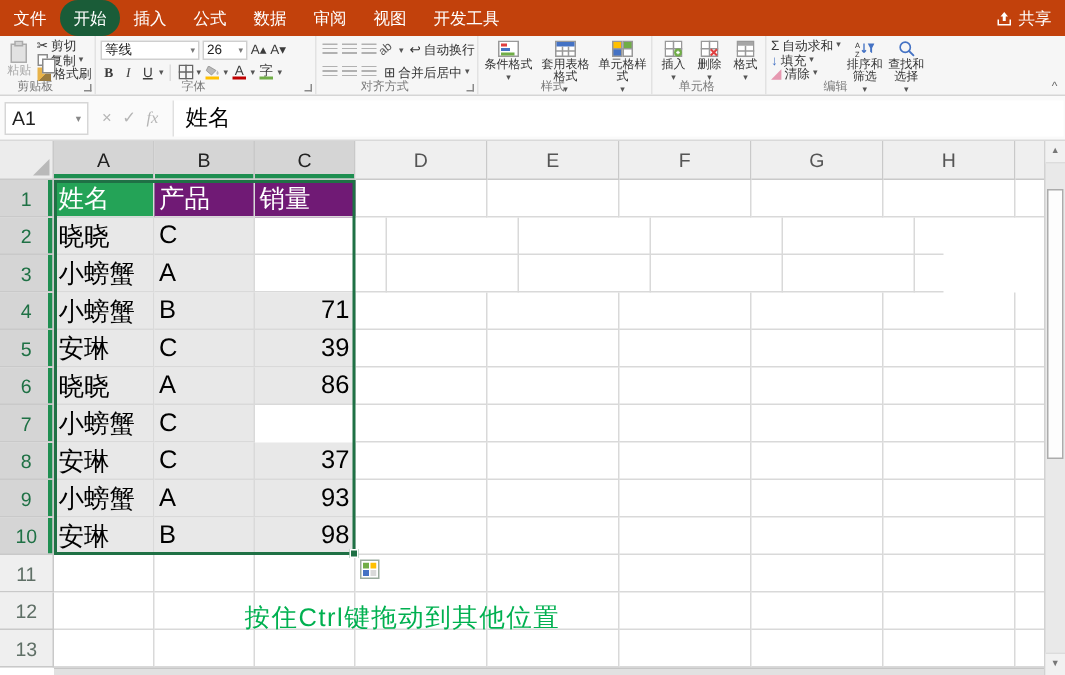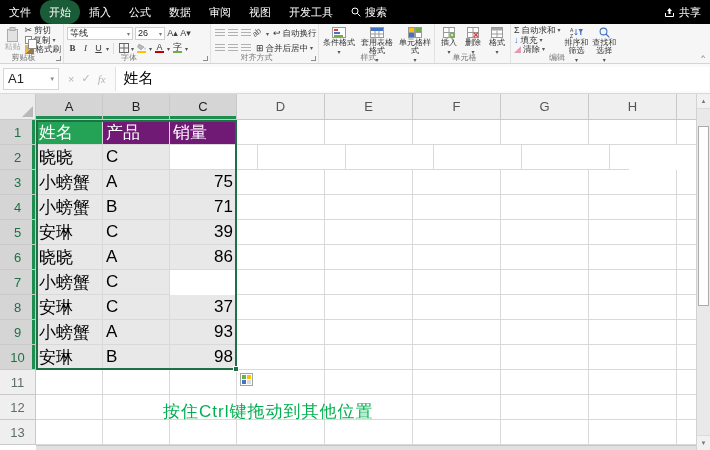--- a/index.html
+++ b/index.html
@@ -1,20 +1,20 @@
 <!DOCTYPE html>
 <html><head>
 <meta charset="utf-8">
 <style>
   * { box-sizing: border-box; margin: 0; padding: 0; }
   html,body { width:710px; height:450px; overflow:hidden; background:#fff;
     font-family:"Liberation Sans",sans-serif; }
 
   
-  .tabbar { height:24px; background:#000000; display:flex; align-items:stretch;
+  .tabbar { height:24px; background:#c2410c; display:flex; align-items:stretch;
     color:#fff; font-size:11px; }
   #tabs { display:flex; }
   .tab { padding:0 9px; display:flex; align-items:center; gap:4px; white-space:nowrap; }
   .tab.active { background:#1a5c38;border-radius:12px; }
   .share { margin-left:auto; display:flex; align-items:center; gap:4px; padding:0 9px; }
 
   
   .ribbon { height:40px; background:#f6f6f6; border-bottom:1px solid #d5d5d5;
     display:flex; position:relative; font-size:8.5px; color:#333; }
   .grp { position:relative; border-right:1px solid #e2e2e2; padding:2px 2px 11px 3px; }
@@ -139,27 +139,20 @@
         </div>
         <div class="tab">
           <span>审阅</span>
         </div>
         <div class="tab">
           <span>视图</span>
         </div>
         <div class="tab">
           <span>开发工具</span>
         </div>
-        <div class="tab">
-          <svg width="10" height="10" viewBox="0 0 10 10">
-            <circle cx="4" cy="4" r="3" fill="none" stroke="#fff"></circle>
-            <line x1="6.3" y1="6.3" x2="9.3" y2="9.3" stroke="#fff"></line>
-          </svg>
-          <span>搜索</span>
-        </div>
       </div>
     <div class="share">
       <svg width="11" height="11" viewBox="0 0 11 11">
           <path d="M5.5 1 L8 4 H6.5 V7 H4.5 V4 H3 Z" fill="#fff"></path>
           <path d="M1.5 6 V9.5 H9.5 V6" fill="none" stroke="#fff" stroke-width="1"></path>
         </svg>
       <span>共享</span>
     </div>
   </div>
 
@@ -452,21 +445,20 @@
           <div class="g-cell" style="width: 88px;"></div>
           <div class="g-cell" style="width: 88px;"></div>
           <div class="g-cell" style="width: 88px;"></div>
           <div class="g-cell" style="width: 88px;"></div>
           <div class="g-cell fillc" style="width: 19px;"></div>
         </div>
         <div class="g-row">
           <div class="row-h sel">3</div>
           <div class="g-cell tint" style="width: 67px;">小螃蟹</div>
           <div class="g-cell tint" style="width: 67px;">A</div>
-          <div class="g-cell tint num" style="width: 67px;">75</div>
           <div class="g-cell" style="width: 88px;"></div>
           <div class="g-cell" style="width: 88px;"></div>
           <div class="g-cell" style="width: 88px;"></div>
           <div class="g-cell" style="width: 88px;"></div>
           <div class="g-cell" style="width: 88px;"></div>
           <div class="g-cell fillc" style="width: 19px;"></div>
         </div>
         <div class="g-row">
           <div class="row-h sel">4</div>
           <div class="g-cell tint" style="width: 67px;">小螃蟹</div>

